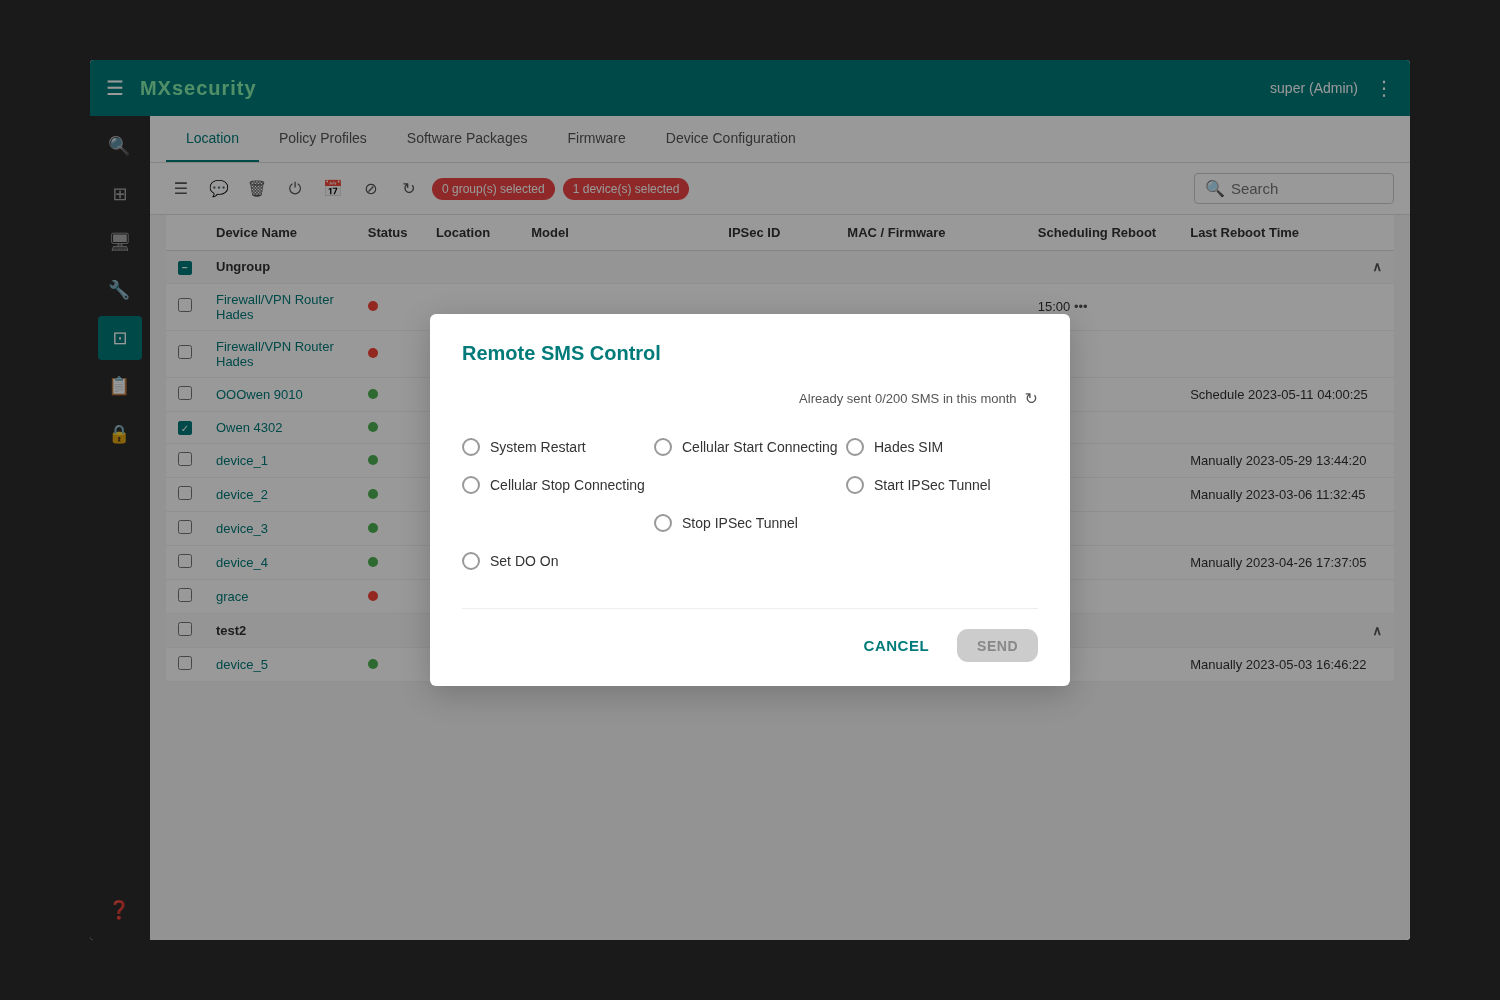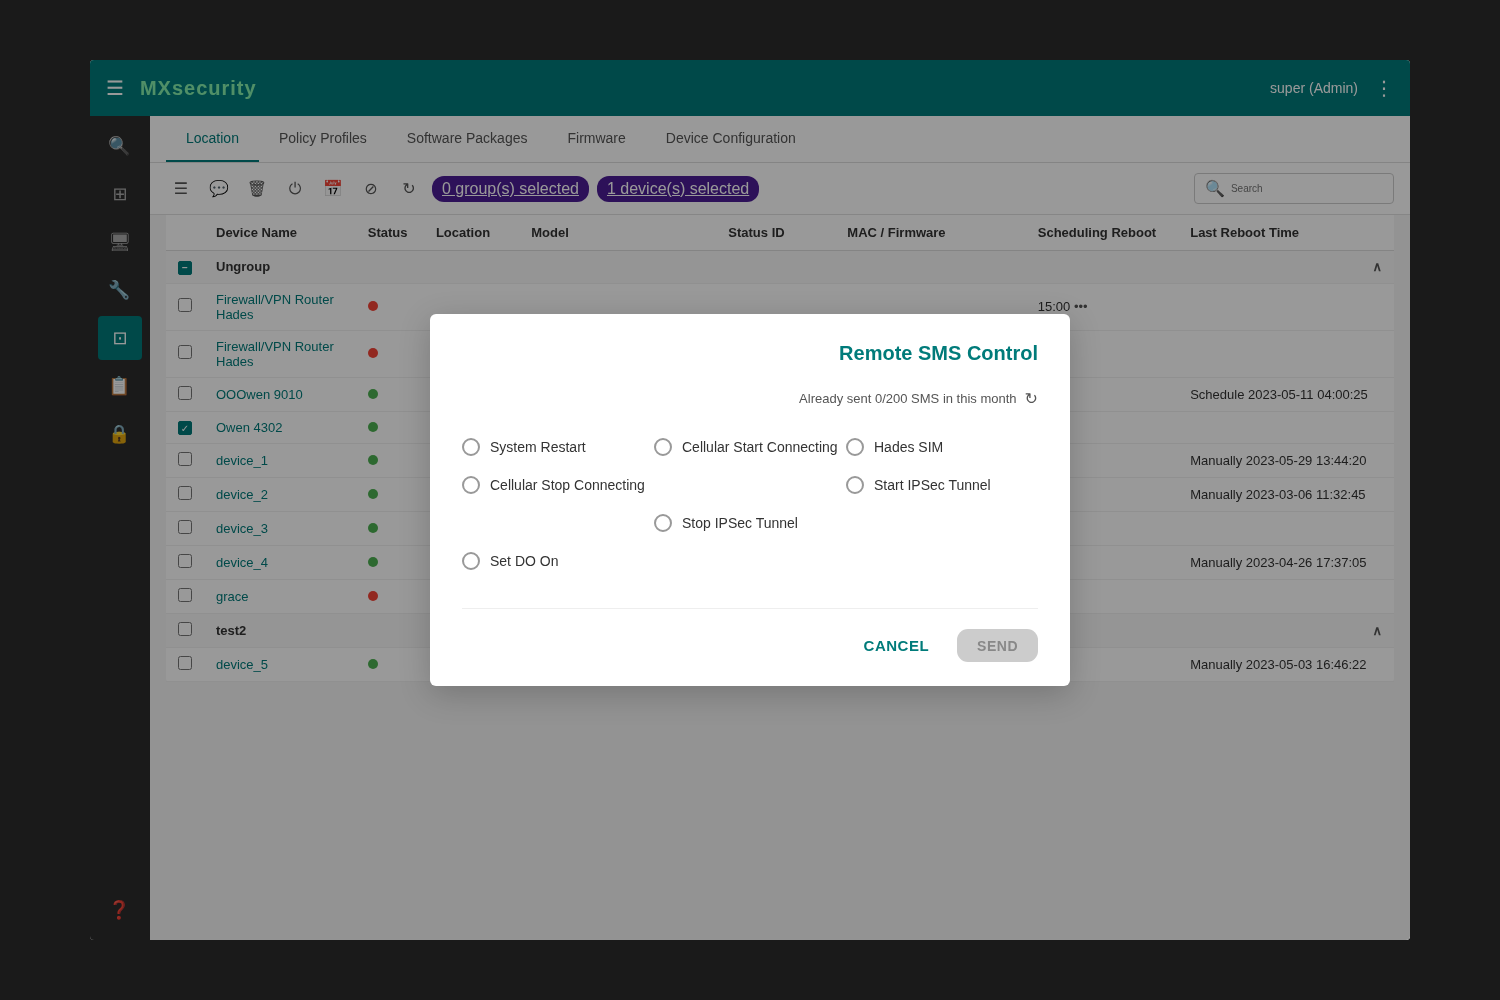--- a/index.html
+++ b/index.html
@@ -25,24 +25,24 @@
     .content { flex: 1; display: flex; flex-direction: column; background: #f5f5f5; overflow: hidden; }
 
     
     .tabs { background: white; display: flex; border-bottom: 1px solid #ddd; flex-shrink: 0; padding: 0 16px; }
     .tab { padding: 14px 20px; font-size: 14px; cursor: pointer; color: #555; border-bottom: 2px solid transparent; white-space: nowrap; }
     .tab.active { color: #007b7a; border-bottom: 2px solid #007b7a; }
 
     
     .toolbar { background: white; padding: 10px 16px; display: flex; align-items: center; gap: 8px; border-bottom: 1px solid #e0e0e0; flex-shrink: 0; }
     .toolbar-icon { width: 30px; height: 30px; display: flex; align-items: center; justify-content: center; cursor: pointer; color: #555; font-size: 16px; border-radius: 3px; }
-    .badge { background: #4c1d95; color: white; padding: 4px 10px; border-radius: 12px; font-size: 16px; text-decoration: underline; }
+    .badge { background: #ef4444; color: white; padding: 4px 10px; border-radius: 12px; font-size: 12px; }
     .toolbar-spacer { flex: 1; }
     .search-box { border: 1px solid #ccc; border-radius: 4px; padding: 5px 10px; display: flex; align-items: center; gap: 6px; background: white; width: 200px; }
-    .search-box input { border: none; outline: none; font-size: 10px; width: 100%; }
+    .search-box input { border: none; outline: none; font-size: 15px; width: 100%; }
 
     
     .table-area { flex: 1; overflow-y: auto; padding: 0 16px 16px; }
     .table { width: 100%; background: white; border-radius: 4px; border-collapse: collapse; font-size: 13px; }
     .table thead th { padding: 10px 12px; text-align: left; font-weight: 600; color: #333; border-bottom: 1px solid #ddd; background: white; position: sticky; top: 0; }
     .table tbody td { padding: 8px 12px; border-bottom: 1px solid #f0f0f0; color: #333; vertical-align: middle; }
     .group-row { background: #f8f8f8; font-weight: 600; }
     .group-row td { padding: 8px 12px; color: #333; }
     .device-name-link { color: #007b7a; cursor: pointer; }
     .status-dot { width: 10px; height: 10px; border-radius: 50%; display: inline-block; }
@@ -50,21 +50,21 @@
     .status-dot.red { background: #f44336; }
     .checkbox { width: 14px; height: 14px; cursor: pointer; }
     .checkbox-checked { width: 14px; height: 14px; background: #007b7a; border: 1px solid #007b7a; display: inline-flex; align-items: center; justify-content: center; color: white; font-size: 10px; border-radius: 2px; }
     .group-minus { width: 14px; height: 14px; background: #007b7a; border: 1px solid #007b7a; display: inline-flex; align-items: center; justify-content: center; color: white; font-size: 10px; border-radius: 2px; }
     .expand-icon { color: #555; cursor: pointer; float: right; }
     .dots-menu { color: #555; cursor: pointer; }
 
     
     .modal-overlay { position: absolute; top: 0; left: 0; width: 100%; height: 100%; background: rgba(0,0,0,0.4); display: flex; align-items: center; justify-content: center; z-index: 100; }
     .modal { background: white; border-radius: 6px; width: 640px; padding: 28px 32px 24px; box-shadow: 0 8px 32px rgba(0,0,0,0.2); }
-    .modal-title { font-size: 20px; font-weight: 600; color: #007b7a; margin-bottom: 24px; text-align: right; }
+    .modal-title { font-size: 20px; font-weight: 600; color: #007b7a; margin-bottom: 24px; }
     .modal-sms-info { text-align: right; color: #555; font-size: 13px; margin-bottom: 20px; display: flex; align-items: center; justify-content: flex-end; gap: 8px; }
     .refresh-icon { cursor: pointer; color: #555; font-size: 16px; }
     .modal-options { display: grid; grid-template-columns: 1fr 1fr 1fr; gap: 0; }
     .radio-option { display: flex; align-items: center; gap: 10px; padding: 10px 0; font-size: 14px; color: #333; cursor: pointer; }
     .radio-circle { width: 18px; height: 18px; border-radius: 50%; border: 2px solid #999; display: flex; align-items: center; justify-content: center; flex-shrink: 0; }
     .modal-footer { display: flex; justify-content: flex-end; gap: 12px; margin-top: 28px; border-top: 1px solid #eee; padding-top: 20px; }
     .btn-cancel { background: transparent; border: none; color: #007b7a; font-size: 15px; font-weight: 600; padding: 8px 16px; cursor: pointer; letter-spacing: 0.5px; }
     .btn-send { background: #ccc; border: none; color: #888; font-size: 14px; font-weight: 600; padding: 8px 20px; cursor: pointer; border-radius: 11px; letter-spacing: 0.5px; }
   </style>
 </head>
@@ -122,21 +122,21 @@
 
       <div class="table-area">
         <table class="table">
           <thead>
             <tr>
               <th style="width:30px;"></th>
               <th>Device Name</th>
               <th>Status</th>
               <th>Location</th>
               <th>Model</th>
-              <th>Status ID</th>
+              <th>IPSec ID</th>
               <th>MAC / Firmware</th>
               <th>Scheduling Reboot</th>
               <th>Last Reboot Time</th>
             </tr>
           </thead>
           <tbody>
 
             <tr class="group-row">
               <td><span class="group-minus">−</span></td>
               <td colspan="7">Ungroup</td>

